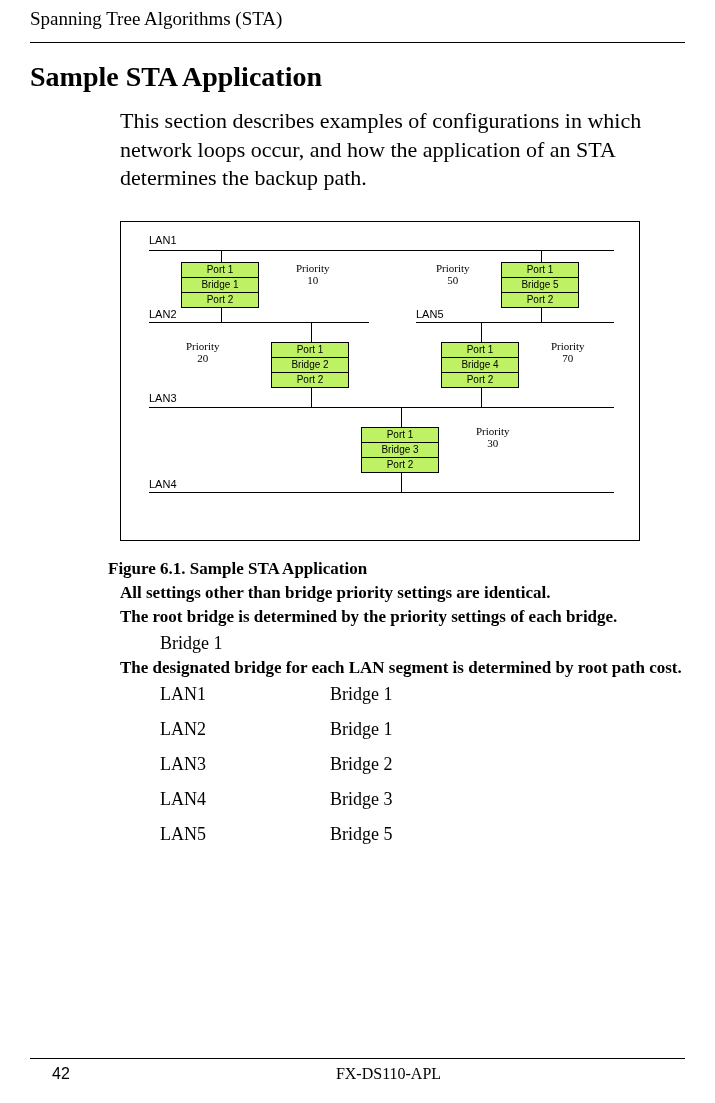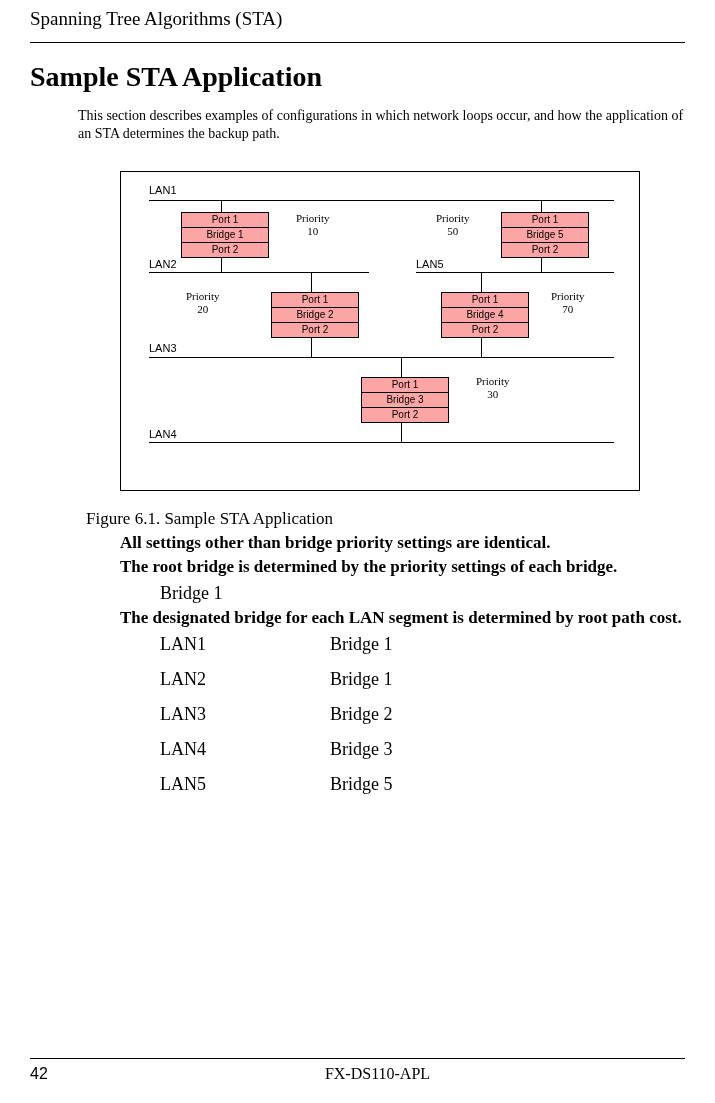--- a/index.html
+++ b/index.html
@@ -20,23 +20,23 @@
       border: none;
       border-top: 1px solid #000;
       margin-bottom: 18px;
     }
     h1 {
       font-size: 28px;
       font-weight: bold;
       margin-bottom: 14px;
     }
     .intro {
-      font-size: 14px;
+      font-size: 22px;
       line-height: 1.3;
-      margin-left: 48px;
+      margin-left: 90px;
       margin-bottom: 28px;
     }
     .figure-box {
       margin-left: 90px;
       border: 1px solid #000;
       width: 520px;
       height: 320px;
       position: relative;
       font-family: Arial, Helvetica, sans-serif;
       font-size: 11px;
@@ -50,44 +50,44 @@
       position: absolute;
       width: 1px;
       background: #000;
     }
     .lan-label {
       position: absolute;
       font-size: 11px;
     }
     .bridge {
       position: absolute;
-      width: 88px;
+      width: 78px;
       text-align: center;
-      background: #fca5a5;
+      background: #bef264;
     }
     .bridge div {
       border: 1px solid #000;
       padding: 1px 0;
       font-size: 10px;
       line-height: 1.2;
     }
     .bridge div + div { border-top: none; }
     .pri {
       position: absolute;
       text-align: center;
       font-size: 11px;
       line-height: 1.15;
       white-space: nowrap;
       font-family: Liberation Serif, serif;
     }
     .fig-caption {
-      margin-left: 56px;
+      margin-left: 78px;
       margin-top: 18px;
       font-size: 17px;
-      font-weight: normal;
+      font-weight: bold;
     }
     .bold-para {
       margin-left: 90px;
       font-size: 17px;
       font-weight: bold;
       margin-top: 4px;
     }
     .kv-row {
       margin-left: 130px;
       margin-top: 6px;
@@ -104,21 +104,21 @@
     .footer-hr {
       border: none;
       border-top: 1px solid #000;
       margin-bottom: 6px;
     }
     .footer-row {
       display: flex;
       align-items: center;
       font-size: 16px;
     }
-    .footer-row .pg { font-family: Arial, Helvetica, sans-serif; width: 40px; }
+    .footer-row .pg { font-family: Arial, Helvetica, sans-serif; width: 40px; margin-left: 22px; }
     .footer-row .doc { flex: 1; text-align: center; }
   </style>
 </head>
 <body>
 
 <div class="header-line">Spanning Tree Algorithms (STA)</div>
 <hr class="header-hr">
 
 <h1>Sample STA Application</h1>
 

